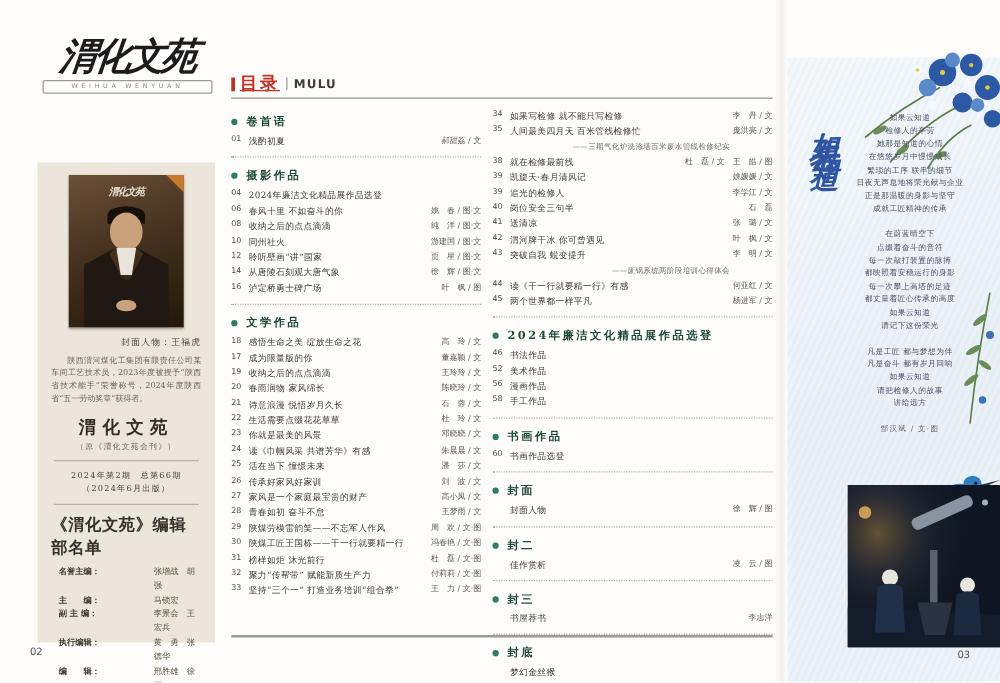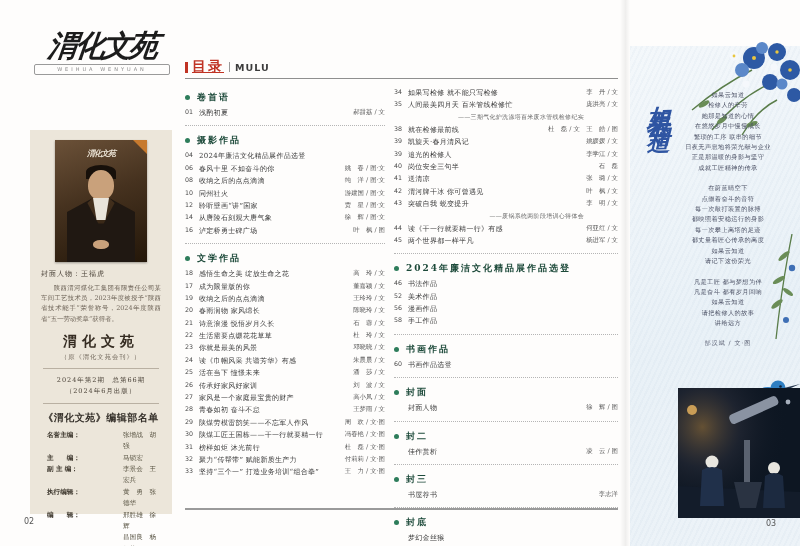--- a/index.html
+++ b/index.html
@@ -19,27 +19,27 @@
          background:linear-gradient(160deg,#6b5138 0%,#46321f 45%,#241709 100%);box-shadow:0 1px 2px rgba(0,0,0,.35);}
   .cover .corner{position:absolute;right:0;top:0;width:0;height:0;border-left:14px solid transparent;border-top:14px solid #c77a2e;}
   .cover .clogo{position:absolute;top:8px;left:0;right:0;text-align:center;color:#e8e0d2;font-size:8px;
                 font-style:italic;font-weight:bold;letter-spacing:-1px;}
   .cover .head{position:absolute;left:33px;top:30px;width:26px;height:30px;border-radius:50% 50% 46% 46%;background:#c9a17b;}
   .cover .hair{position:absolute;left:31px;top:25px;width:30px;height:14px;border-radius:50% 50% 0 0;background:#17100a;}
   .cover .shirt{position:absolute;left:38px;top:58px;width:16px;height:22px;background:#e9e4da;clip-path:polygon(0 0,100% 0,78% 100%,22% 100%);}
   .cover .suit{position:absolute;left:12px;top:58px;width:68px;height:64px;background:#201812;
                clip-path:polygon(38% 0,30% 8%,46% 40%,54% 40%,70% 8%,62% 0,100% 22%,100% 100%,0 100%,0 22%);}
   .cover .hands{position:absolute;left:38px;top:100px;width:16px;height:9px;border-radius:45%;background:#c9a17b;}
-  .cover-caption{margin-top:7px;font-size:7px;letter-spacing:1px;color:#4a4238;text-align:left;}
+  .cover-caption{margin-top:7px;font-size:7px;letter-spacing:1px;color:#4a4238;text-align:right;}
   .cover-note{margin-top:4px;font-size:6.4px;line-height:10.2px;color:#6e6458;text-align:justify;text-indent:2em;}
   .journal-title{margin-top:9px;text-align:center;font-size:14px;font-weight:bold;letter-spacing:5px;color:#352c22;}
   .journal-sub{margin-top:2px;text-align:center;font-size:6.3px;color:#6e6458;letter-spacing:1px;}
   .side-rule{border:none;border-top:1px solid #b9b0a2;margin:6px 2px;}
   .issue-line{text-align:center;font-size:6.5px;color:#4a4238;line-height:11px;letter-spacing:1px;}
-  .staff-title{margin-top:7px;text-align:center;font-size:10px;font-weight:bold;color:#35302a;letter-spacing:.5px;}
+  .staff-title{margin-top:7px;font-size:13px;font-weight:bold;color:#35302a;letter-spacing:.5px;}
   .staff{margin-top:5px;padding-left:6px;}
   .staff-row{display:flex;font-size:6.6px;line-height:11.4px;color:#55503f;gap:30px;}
   .staff-role{width:46px;font-weight:bold;color:#3e382e;flex:none;}
   .design-row{margin-top:12px;font-size:6.6px;color:#3e382e;}
   .design-row b{font-weight:bold;}
   .pagenum{position:absolute;font-family:"DejaVu Sans","Liberation Sans",sans-serif;font-size:8px;color:#555;}
   #pn-left{left:24px;top:517px;}
   #pn-right{left:766px;top:519px;}
 
   

